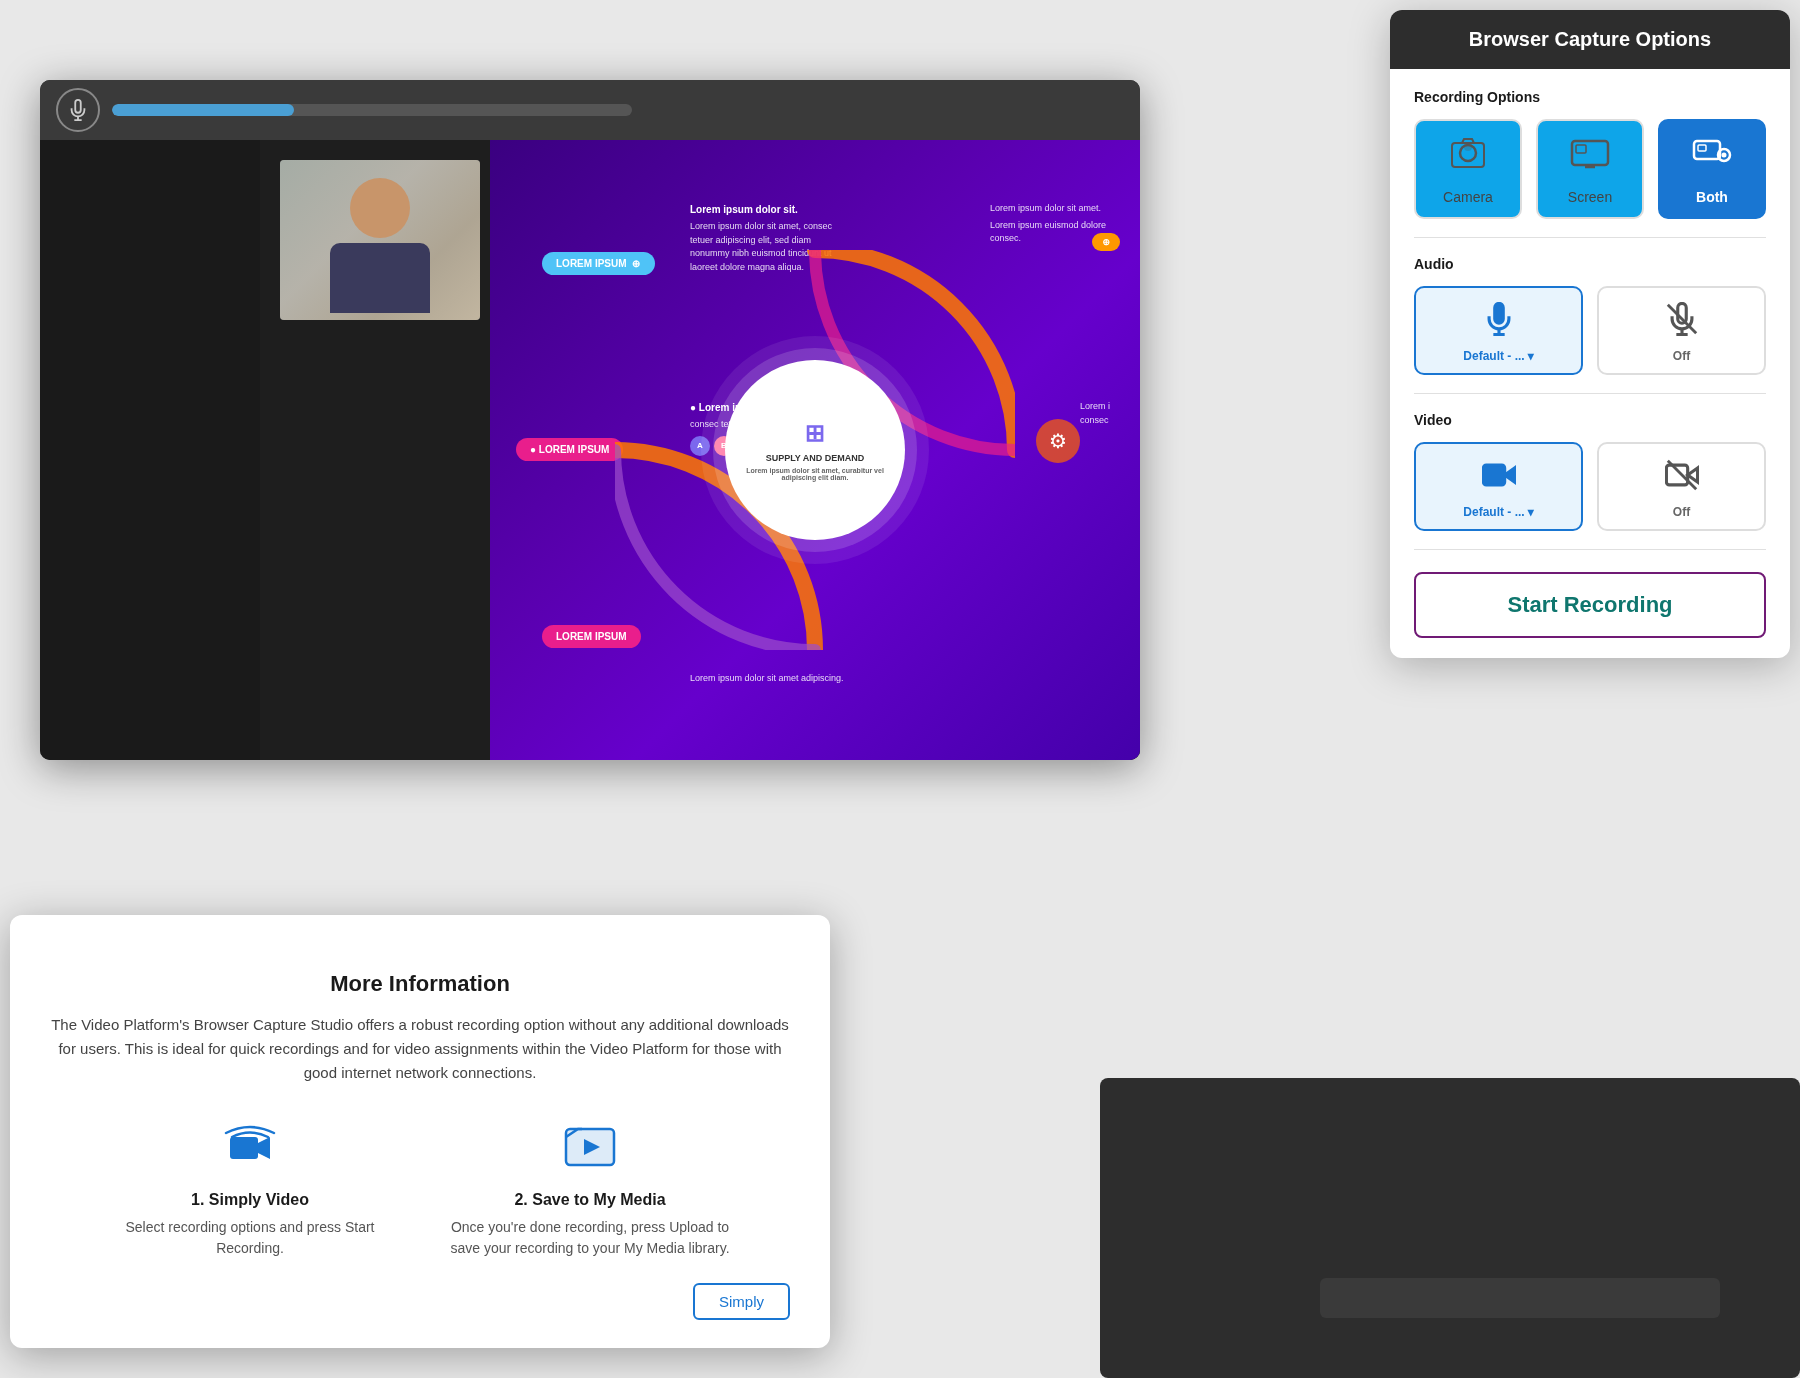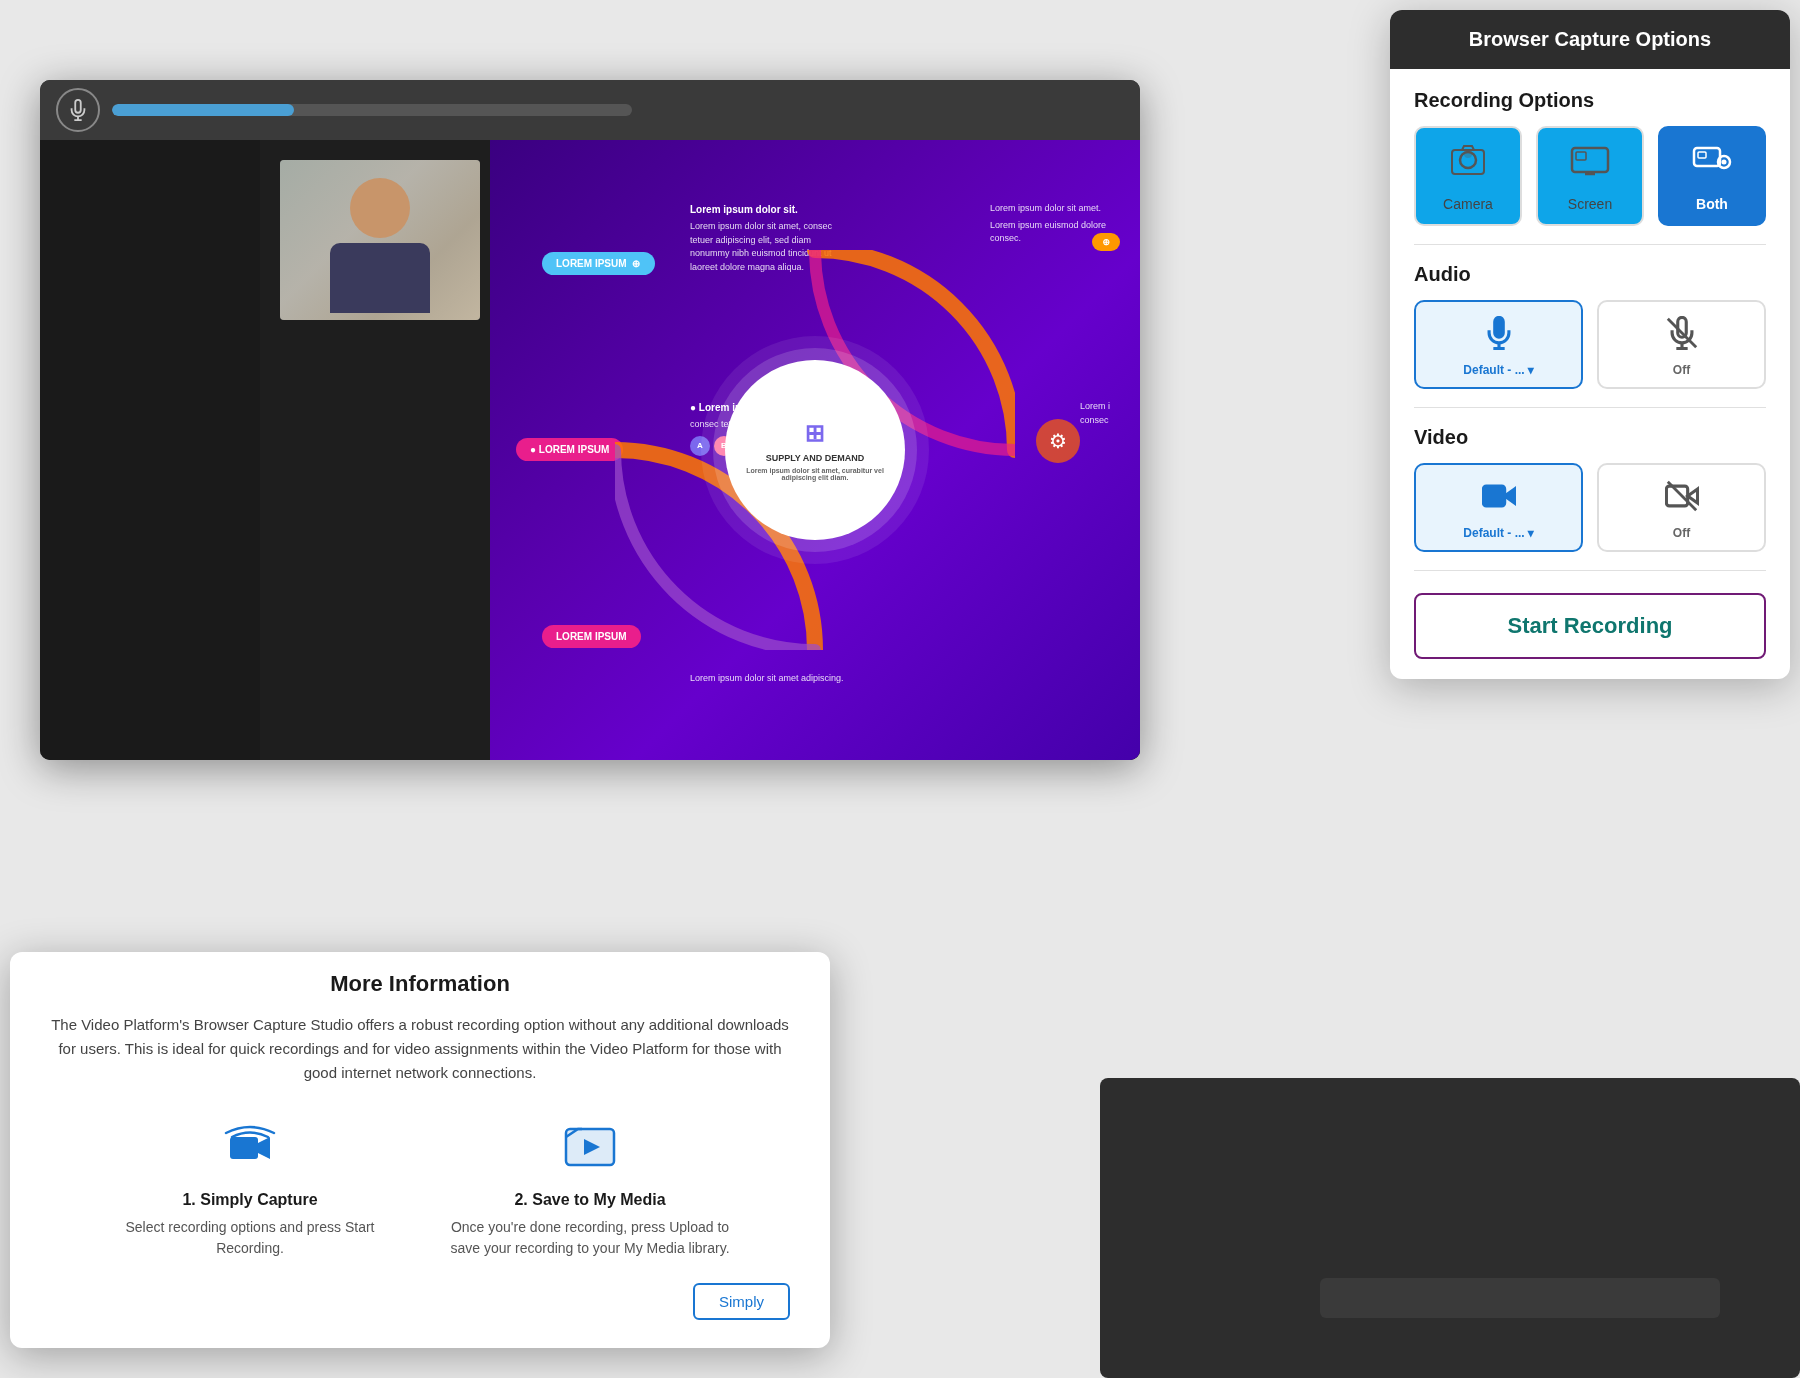--- a/index.html
+++ b/index.html
@@ -271,21 +271,21 @@
       color: white;
       text-align: center;
       padding: 18px;
       font-size: 20px;
       font-weight: 600;
     }
     .capture-body {
       padding: 20px 24px;
     }
     .section-label {
-      font-size: 20px;
+      font-size: 14px;
       font-weight: 700;
       color: #1a1a1a;
       margin-bottom: 14px;
     }
     .divider {
       border: none;
       border-top: 1px solid #e0e0e0;
       margin: 18px 0;
     }
 
@@ -388,21 +388,21 @@
 
     
     .more-info-modal {
       position: absolute;
       bottom: 30px;
       left: 10px;
       width: 820px;
       background: white;
       border-radius: 12px;
       box-shadow: 0 8px 40px rgba(0,0,0,0.3);
-      padding: 19px 40px 28px;
+      padding: 56px 40px 28px;
     }
     .modal-title {
       font-size: 22px;
       font-weight: 700;
       text-align: center;
       color: #1a1a1a;
       margin-bottom: 16px;
     }
     .modal-description {
       font-size: 15px;
@@ -710,21 +710,21 @@
 
           <rect x="8" y="22" width="28" height="22" rx="3" fill="#1976d2"></rect>
           <polygon points="36,28 48,22 48,44 36,38" fill="#1976d2"></polygon>
 
           <path d="M 4 18 Q 28 6 52 18" stroke="#1976d2" stroke-width="2.5" fill="none" stroke-linecap="round"></path>
           <path d="M 10 22 Q 28 13 46 22" stroke="#1976d2" stroke-width="2.5" fill="none" stroke-linecap="round"></path>
         </svg>
       </div>
       <div class="feature-title">
         <span>1.</span>
-        <span>Simply Capture</span>
+        <span>Simply Video</span>
       </div>
       <div class="feature-desc">Select recording options and press Start Recording.</div>
     </div>
 
     <div class="feature-item">
       <div class="feature-icon">
         <svg width="56" height="56" viewBox="0 0 56 56" fill="none">
 
           <rect x="4" y="14" width="48" height="36" rx="4" fill="#1976d2" opacity="0.15"></rect>
           <rect x="4" y="14" width="48" height="36" rx="4" stroke="#1976d2" stroke-width="2.5" fill="none"></rect>

